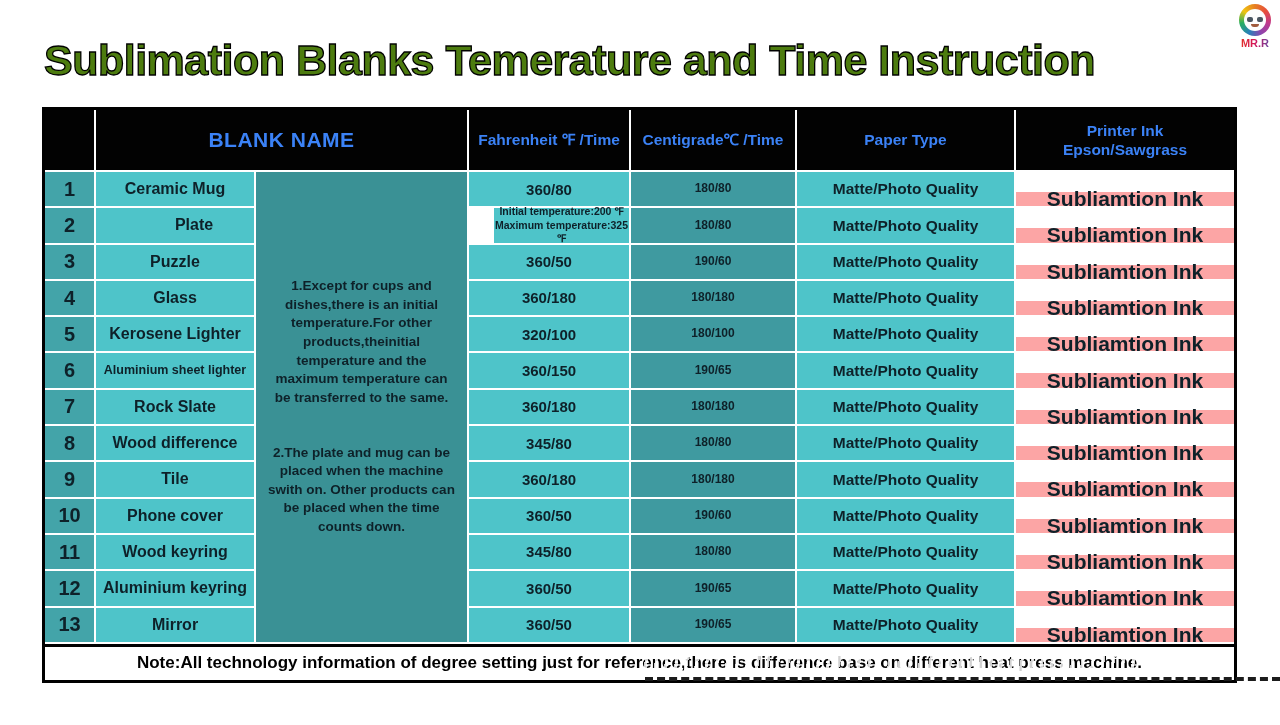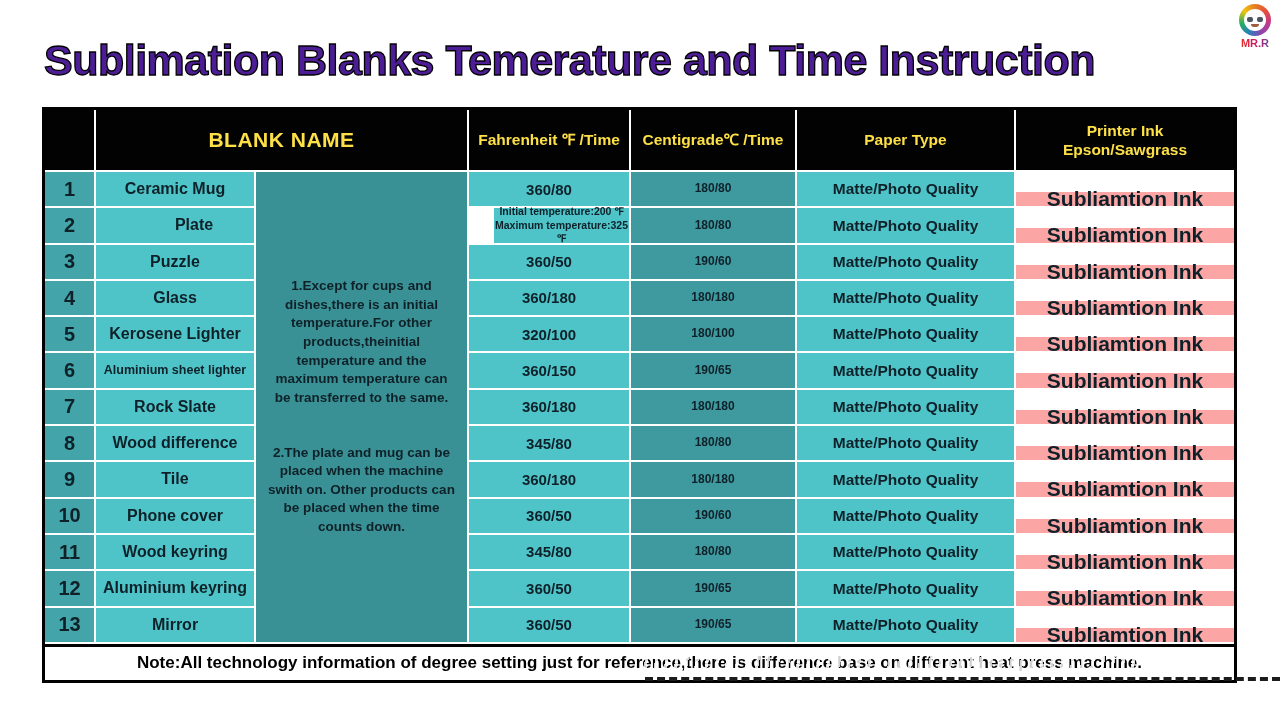--- a/index.html
+++ b/index.html
@@ -1,41 +1,41 @@
 <!DOCTYPE html>
 <html><head>
 <meta charset="utf-8">
 <style>
   html,body { margin:0; padding:0; }
   body { font-family:"Liberation Sans", sans-serif; background:#fff; }
   .page { position:relative; width:1280px; height:725px; background:#ffffff; overflow:hidden; }
 
   
   .title { position:absolute; left:44px; top:36px; font-size:43px; font-weight:bold;
-           color:#4c1d95; -webkit-text-stroke:1.3px #000; letter-spacing:-0.5px; white-space:nowrap; }
+           color:#4d7c0f; -webkit-text-stroke:1.3px #000; letter-spacing:-0.5px; white-space:nowrap; }
 
   
   .logo { position:absolute; right:3px; top:4px; width:44px; text-align:center; }
   .logo-circle { width:32px; height:32px; margin:0 auto; border-radius:50%;
     background:conic-gradient(#e67e22,#e74c3c,#c0398b,#8e44ad,#2980b9,#27ae60,#f1c40f,#e67e22);
     display:flex; align-items:center; justify-content:center; }
   .logo-face { width:22px; height:22px; border-radius:50%; background:#fdfdfd; position:relative; }
   .logo-face::before { content:""; position:absolute; top:8px; left:3px; width:6px; height:5px;
     background:#4a5560; border-radius:2px; box-shadow:10px 0 0 #4a5560; }
   .logo-face::after { content:""; position:absolute; top:15px; left:7px; width:8px; height:3px;
     background:#a05a3c; border-radius:0 0 3px 3px; }
   .logo-text { margin-top:1px; font-size:11px; font-weight:bold;
     background:linear-gradient(90deg,#e8420e,#d4145a,#2e61c8);
     -webkit-background-clip:text; background-clip:text; color:transparent; }
 
   
   .tbl { position:absolute; left:42px; top:107px; width:1195px; box-sizing:border-box;
          border:3px solid #000; background:#fff; }
   .thead { display:grid; grid-template-columns:49px 371px 160px 164px 217px 218px; gap:2px; height:60px; background:#fff; }
-  .th { background:#020202; color:#fde047; font-weight:bold; display:flex; align-items:center;
+  .th { background:#020202; color:#3b82f6; font-weight:bold; display:flex; align-items:center;
         justify-content:center; text-align:center; font-size:15.5px; line-height:1.25; white-space:pre-line; }
   .th-blank { font-size:21px; letter-spacing:.5px; }
 
   .tbody { margin-top:2px; display:grid; grid-template-columns:49px 158px 211px 160px 164px 217px 218px;
            gap:2px; grid-auto-rows:34.3px; background:#fff; }
   .cell { display:flex; align-items:center; justify-content:center; font-weight:bold;
           color:#0e2129; text-align:center; line-height:1.15; }
   .cell-num   { background:#43a4a9; font-size:20px; }
   .cell-name  { background:#4ec4c9; font-size:16px; }
   .cell-name.condensed { font-size:12.5px; }

